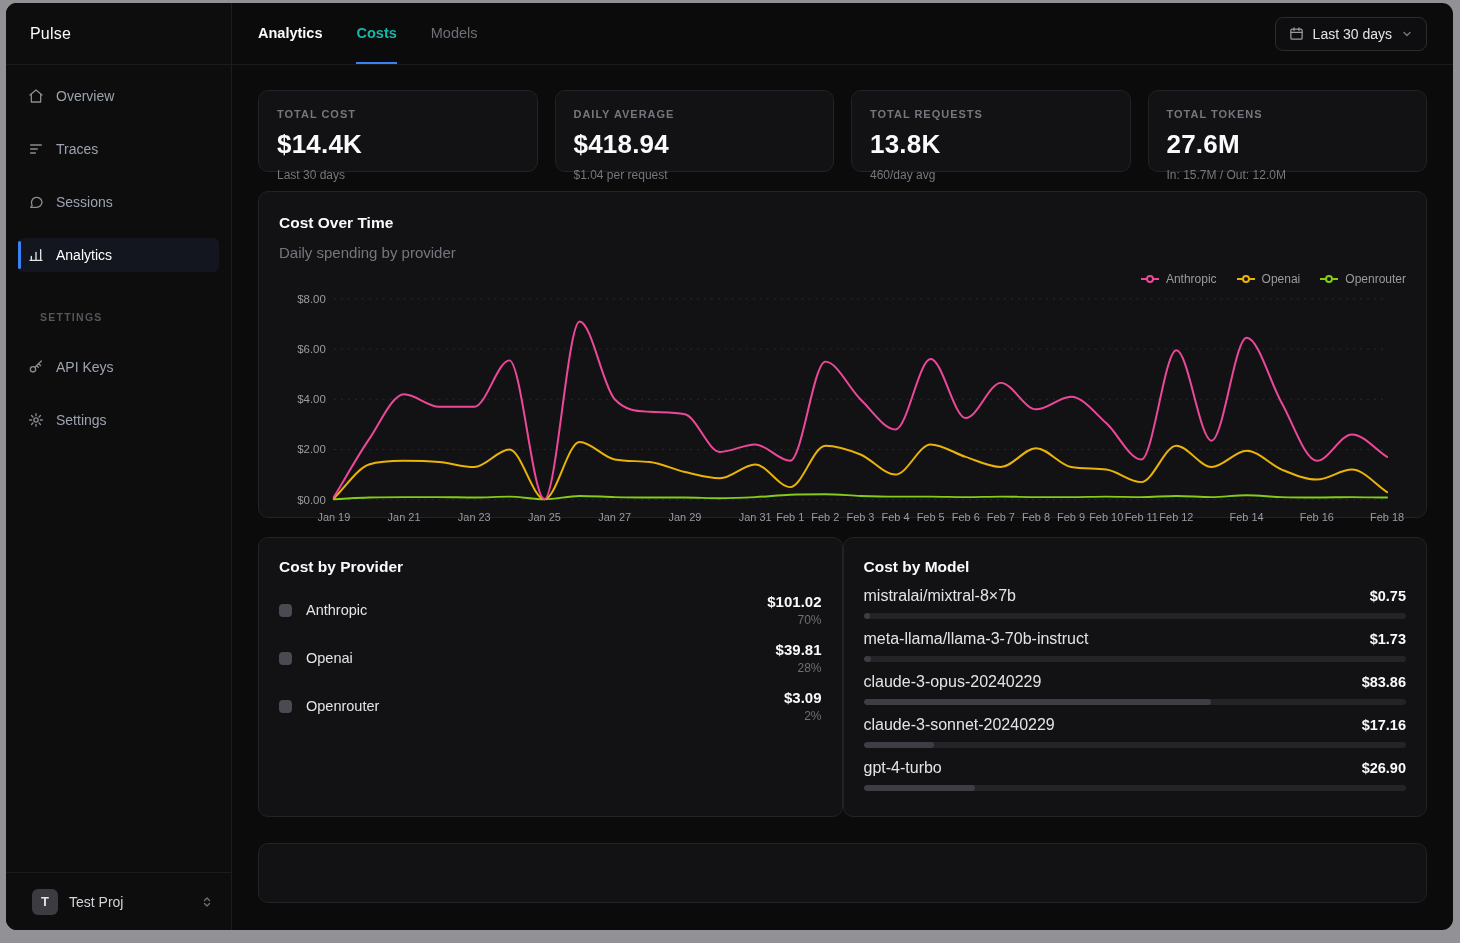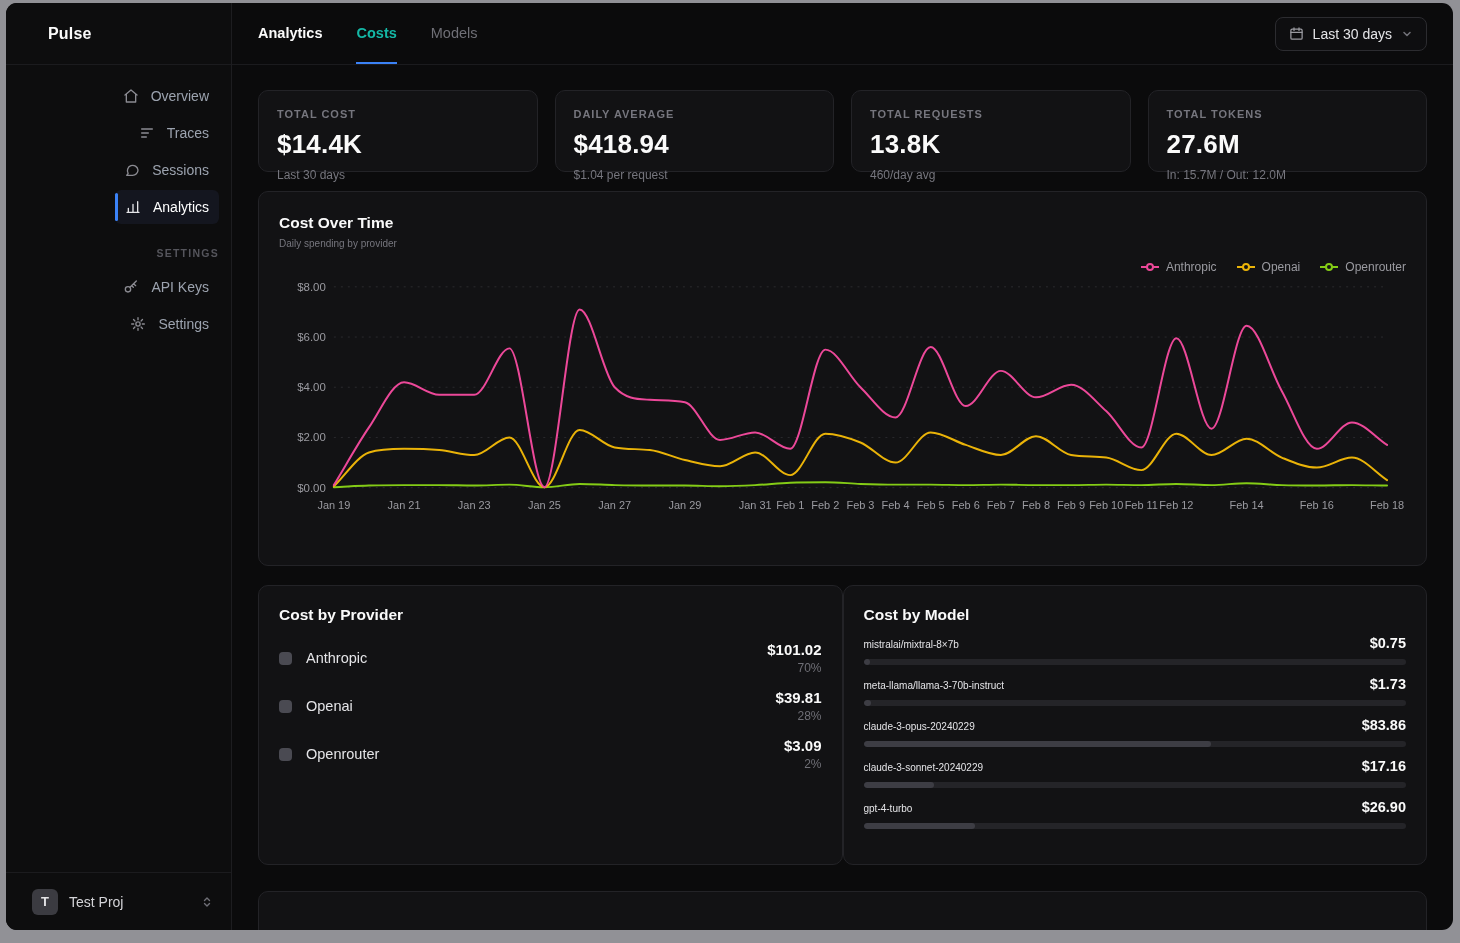--- a/index.html
+++ b/index.html
@@ -14,28 +14,28 @@
     position:absolute; left:6px; top:3px; right:7px; bottom:13px;
     background:#0b0b0c; border-radius:11px; overflow:hidden;
     display:flex;
   }
   
   .sidebar {
     width:226px; flex:0 0 226px; background:#0d0d0e;
     border-right:1px solid #1d1d20; display:flex; flex-direction:column;
   }
   .logo-row { height:62px; display:flex; align-items:center; padding:0 24px; border-bottom:1px solid #1b1b1e; }
-  .logo { color:#fafafa; font-size:16px; font-weight:700; letter-spacing:.2px;margin-left:18px; }
+  .logo { color:#fafafa; font-size:16px; font-weight:400; letter-spacing:.2px; }
   .project-row {
     height:56px; display:flex; align-items:center; justify-content:space-between;
     padding:0 22px 0 26px; border-bottom:1px solid #1b1b1e; cursor:pointer;
   }
   .project-name { color:#d4d4d8; font-size:14px; }
   .updown-icon { color:#6f6f76; display:flex; }
-  .nav { padding:14px 12px 0 12px; display:flex; flex-direction:column; gap:3px;align-items:flex-end; }
+  .nav { padding:14px 12px 0 12px; display:flex; flex-direction:column; gap:19px; }
   .nav-item {
     position:relative; display:flex; align-items:center; gap:12px;
     height:34px; padding:0 10px; border-radius:6px;
     color:#9ca3af; font-size:14px; cursor:pointer;
   }
   .nav-item .ic { display:flex; color:#8b8b92; }
   .nav-item.active { background:#14161f; color:#fff; }
   .nav-item.active .ic { color:#e4e4e7; }
   .nav-item.active::before {
     content:""; position:absolute; left:0; top:3px; bottom:3px; width:3px;
@@ -79,40 +79,40 @@
   .date-btn .chev { color:#6f6f76; display:flex; }
   .content { flex:1; padding:25px 26px 0 26px; overflow:hidden; }
   
   .card { background:#121214; border:1px solid #232327; border-radius:10px; }
   .stats-row { display:grid; grid-template-columns:repeat(4,1fr); gap:17px; }
   .stat-card { height:82px; padding:17px 18px; }
   .stat-label { font-size:11px; font-weight:600; color:#76767e; letter-spacing:.09em; }
   .stat-value { font-size:26px; font-weight:700; color:#fafafa; margin-top:9px; letter-spacing:.2px; }
   .stat-sub { font-size:12px; color:#76767e; margin-top:8px; }
   
-  .chart-card { margin-top:19px; height:375px; padding:22px 20px 0 20px; }
+  .chart-card { margin-top:19px; height:327px; padding:22px 20px 0 20px; }
   .card-title { font-size:15.5px; font-weight:700; color:#fafafa; }
-  .card-subtitle { font-size:10px; color:#76767e; margin-top:6px; }
+  .card-subtitle { font-size:15px; color:#76767e; margin-top:12px; }
   .legend { display:flex; justify-content:flex-end; gap:20px; margin-top:10px; height:16px; align-items:center; }
   .legend-item { display:flex; align-items:center; gap:7px; font-size:12px; color:#9a9aa0; }
   .chart-svg { display:block; width:100%; height:240px; margin-top:4px; }
   
   .bottom-row { margin-top:19px; display:grid; grid-template-columns:1fr 1fr; }
   .half-card { height:280px; padding:20px 20px; }
   .provider-rows { margin-top:10px; }
   .provider-row { display:flex; align-items:center; height:48px; }
   .swatch { width:13px; height:13px; border-radius:4px; background:#4a4a52; flex:0 0 13px; }
   .provider-name { color:#e4e4e7; font-size:14.5px; margin-left:14px; flex:1; }
   .provider-right { text-align:right; }
   .provider-value { color:#fafafa; font-size:15px; font-weight:700; }
   .provider-pct { color:#6f6f76; font-size:12px; margin-top:3px; }
   .model-rows { margin-top:8px; }
   .model-row { margin-top:11px; }
   .model-line { display:flex; justify-content:space-between; align-items:baseline; }
-  .model-name { color:#e4e4e7; font-size:10px; }
+  .model-name { color:#e4e4e7; font-size:16px; }
   .model-value { color:#fafafa; font-size:14.5px; font-weight:700; }
   .bar-track { margin-top:8px; height:6px; border-radius:3px; background:#242428; overflow:hidden; }
   .bar-fill { height:100%; border-radius:3px; background:#3d3d44; width:0; }
   .sliver { margin-top:26px; height:60px; border-radius:10px; }
 </style>
 </head>
 <body>
 
 <div class="window">
 

